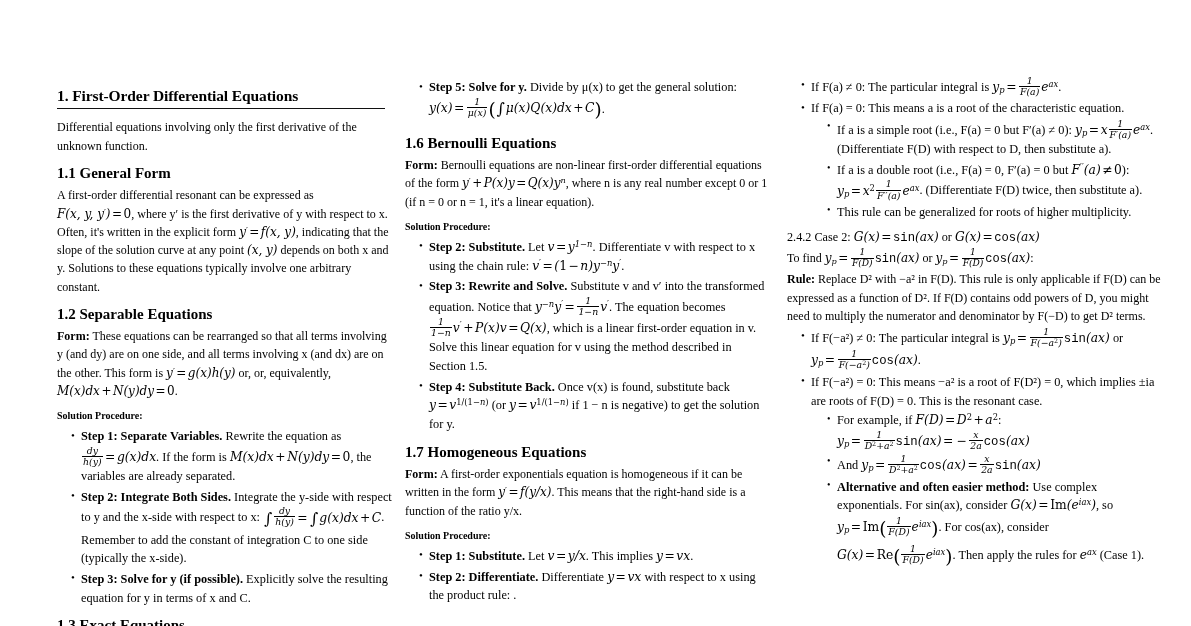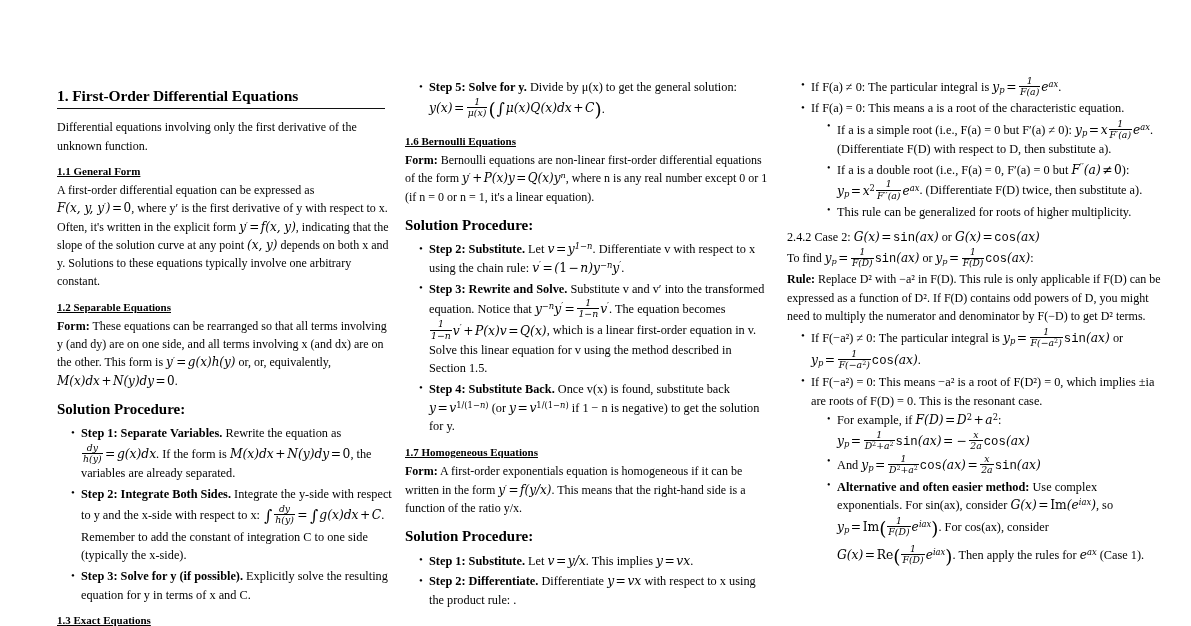--- a/index.html
+++ b/index.html
@@ -45,40 +45,39 @@
     line-height: 1.25;
     letter-spacing: -0.1px;
   }
   .title-rule {
     border: 0;
     border-top: 1.6px solid #111;
     margin: 0 0 9px 0;
     width: 328px;
   }
   h2.sec {
-    font-size: 11px;
+    font-size: 15px;
     font-weight: bold;
     margin: 9px 0 3px 0;
     line-height: 1.3;
-    text-decoration: underline;
   }
   h3.subsec {
     font-size: 12.2px;
     font-weight: normal;
     margin: 8px 0 1px 0;
     line-height: 1.35;
   }
   p.para {
     font-size: 12px;
     line-height: 1.52;
     margin: 0 0 2px 0;
     text-align: left;
   }
   p.proc {
-    font-size: 15px;
+    font-size: 10px;
     font-weight: bold;
     line-height: 1.5;
     margin: 8px 0 4px 0;
   }
   ul.steps {
     margin: 2px 0 2px 0;
     padding-left: 14px;
     list-style: none;
   }
   ul.steps > li {
@@ -154,21 +153,21 @@
 
     <div class="col col-left">
 
       <h1 class="doc-title">1. First-Order Differential Equations</h1>
       <hr class="title-rule">
 
       <p class="para">Differential equations involving only the first derivative of the unknown function.</p>
 
       <h2 class="sec">1.1 General Form</h2>
       <p class="para">
-        <span>A first-order differential equation can be expressed as</span>
+        <span>A first-order differential resonant can be expressed as</span>
         <span class="m">F(x, y, y<sup class="sp">′</sup>)<span class="op">=</span><span class="num">0</span></span><span>, where y′ is the first derivative of y with respect to x. Often, it's written in the explicit form</span>
         <span class="m">y<sup class="sp">′</sup><span class="op">=</span>f(x, y)</span><span>, indicating that the slope of the solution curve at any point</span>
         <span class="m">(x, y)</span>
         <span>depends on both x and y. Solutions to these equations typically involve one arbitrary constant.</span>
       </p>
 
       <h2 class="sec">1.2 Separable Equations</h2>
       <p class="para">
         <b>Form:</b>
         <span>These equations can be rearranged so that all terms involving y (and dy) are on one side, and all terms involving x (and dx) are on the other. This form is</span>

